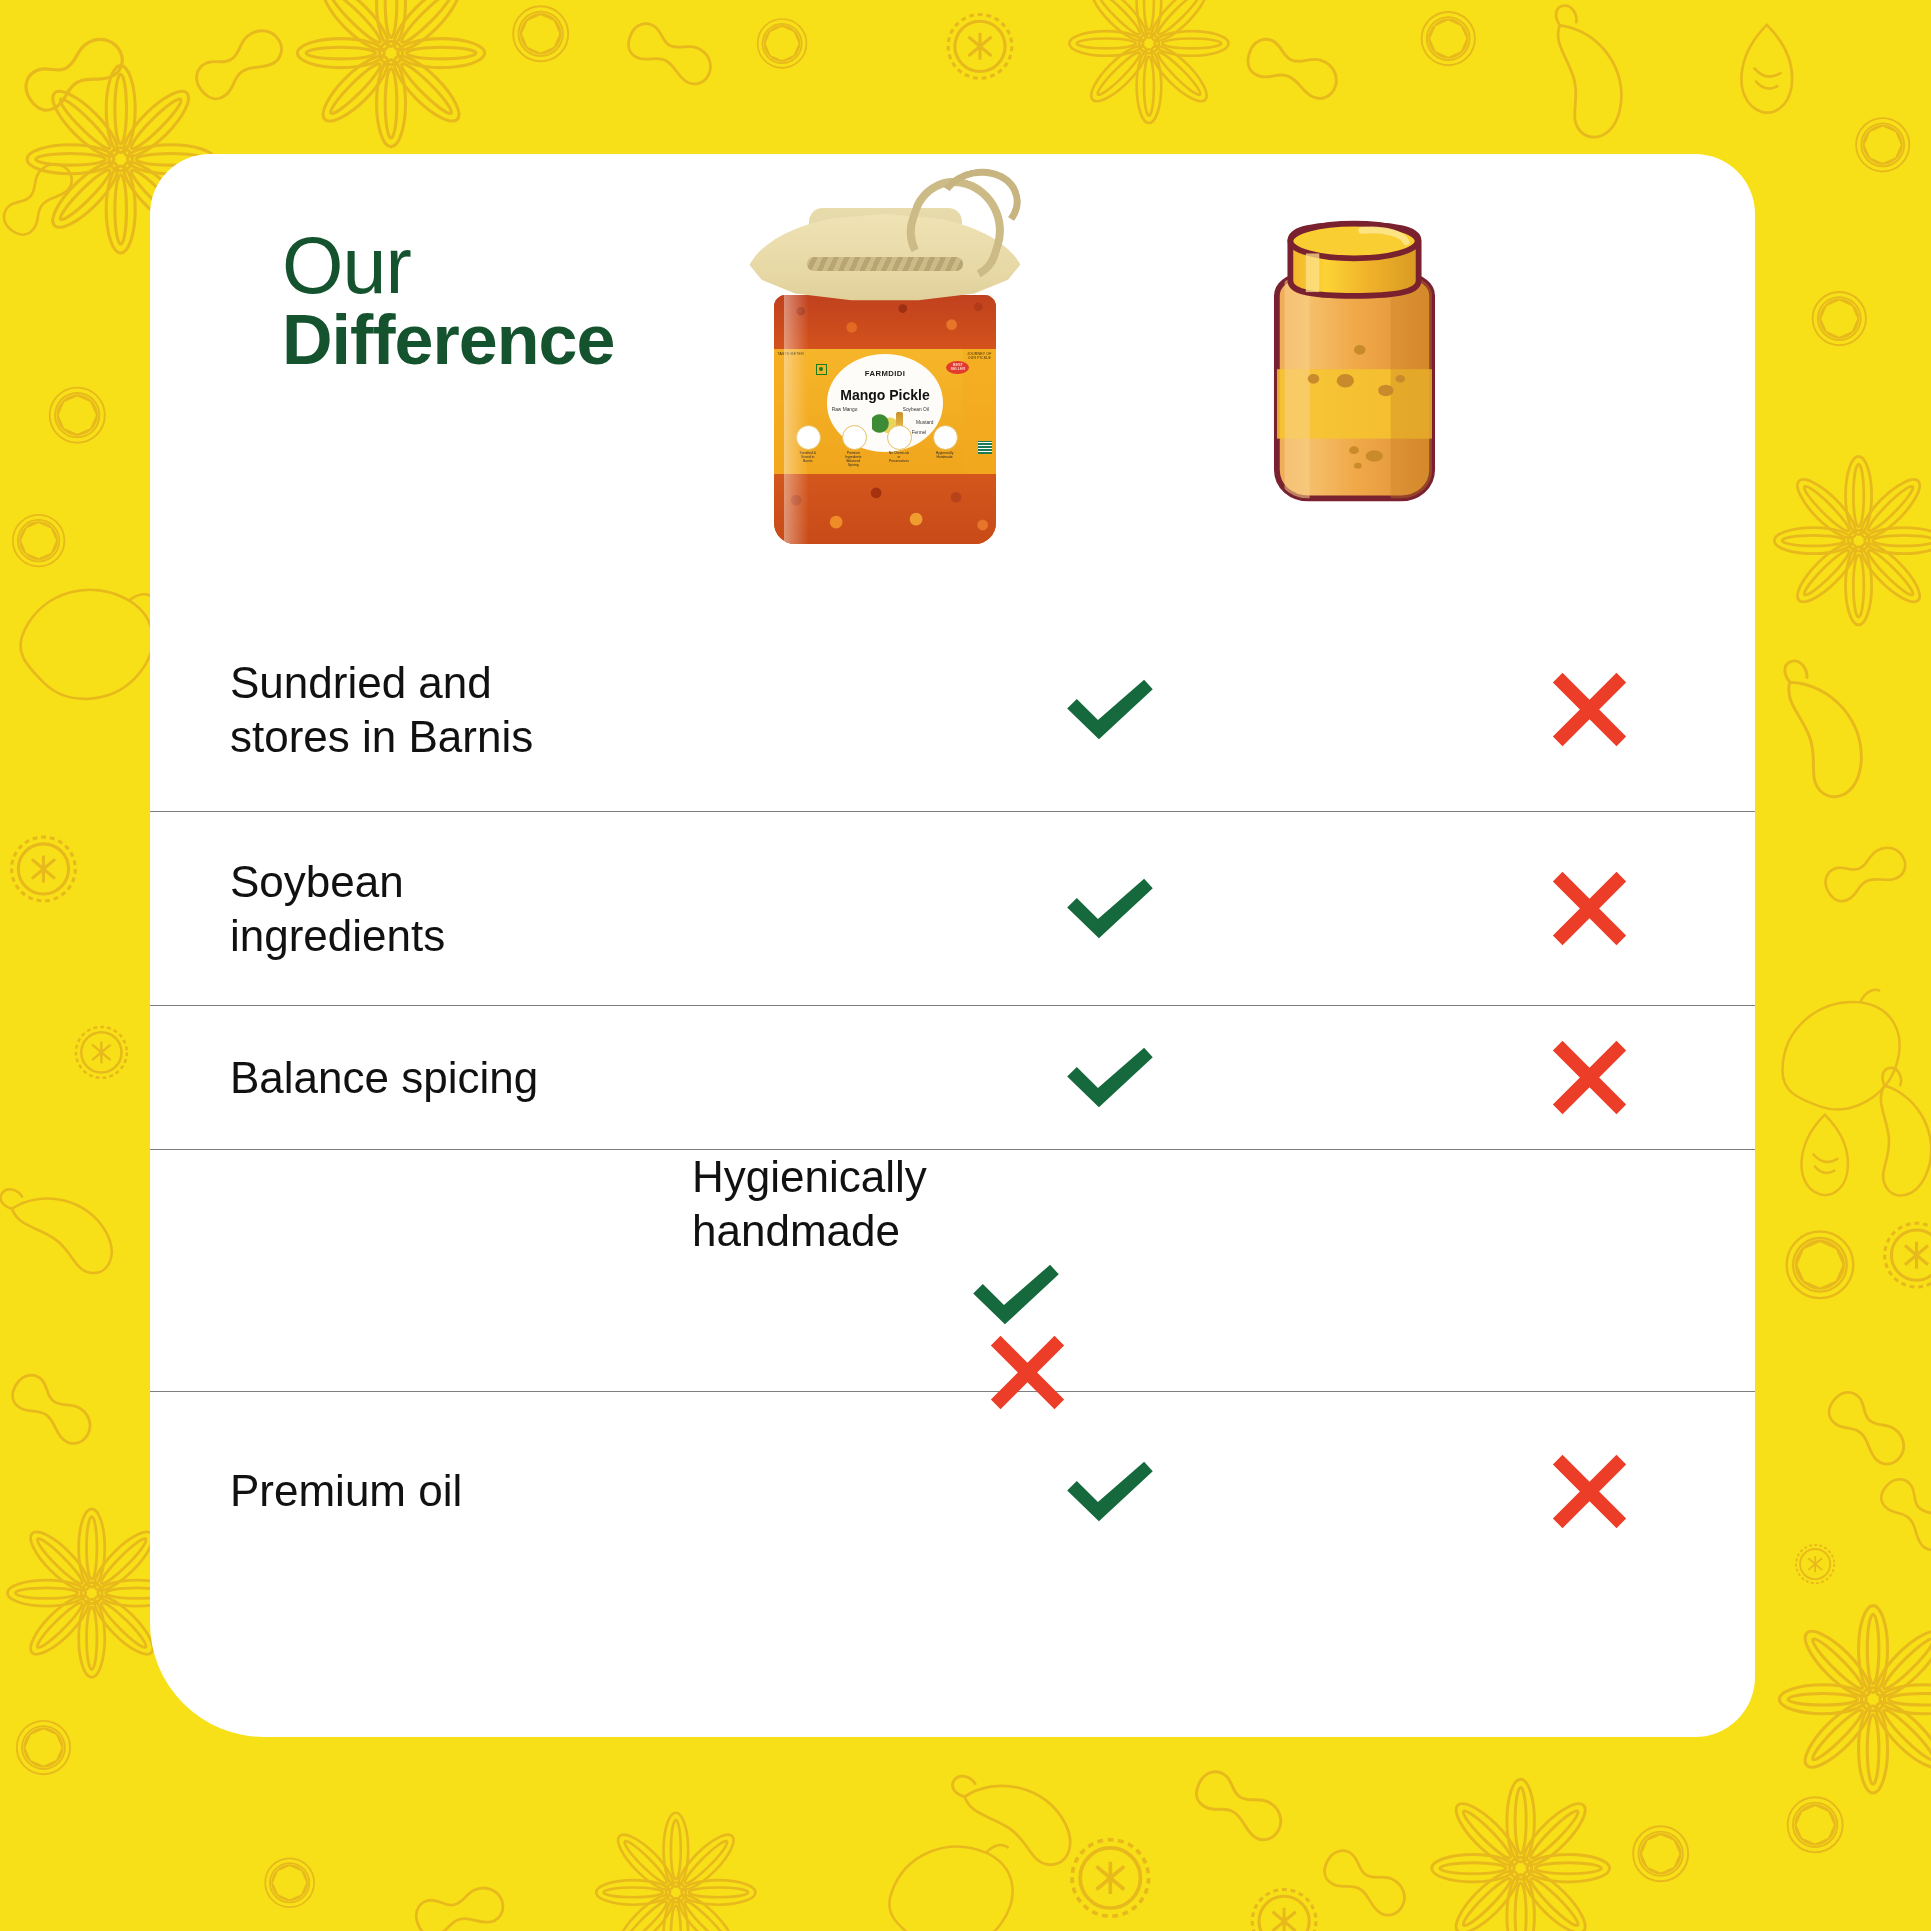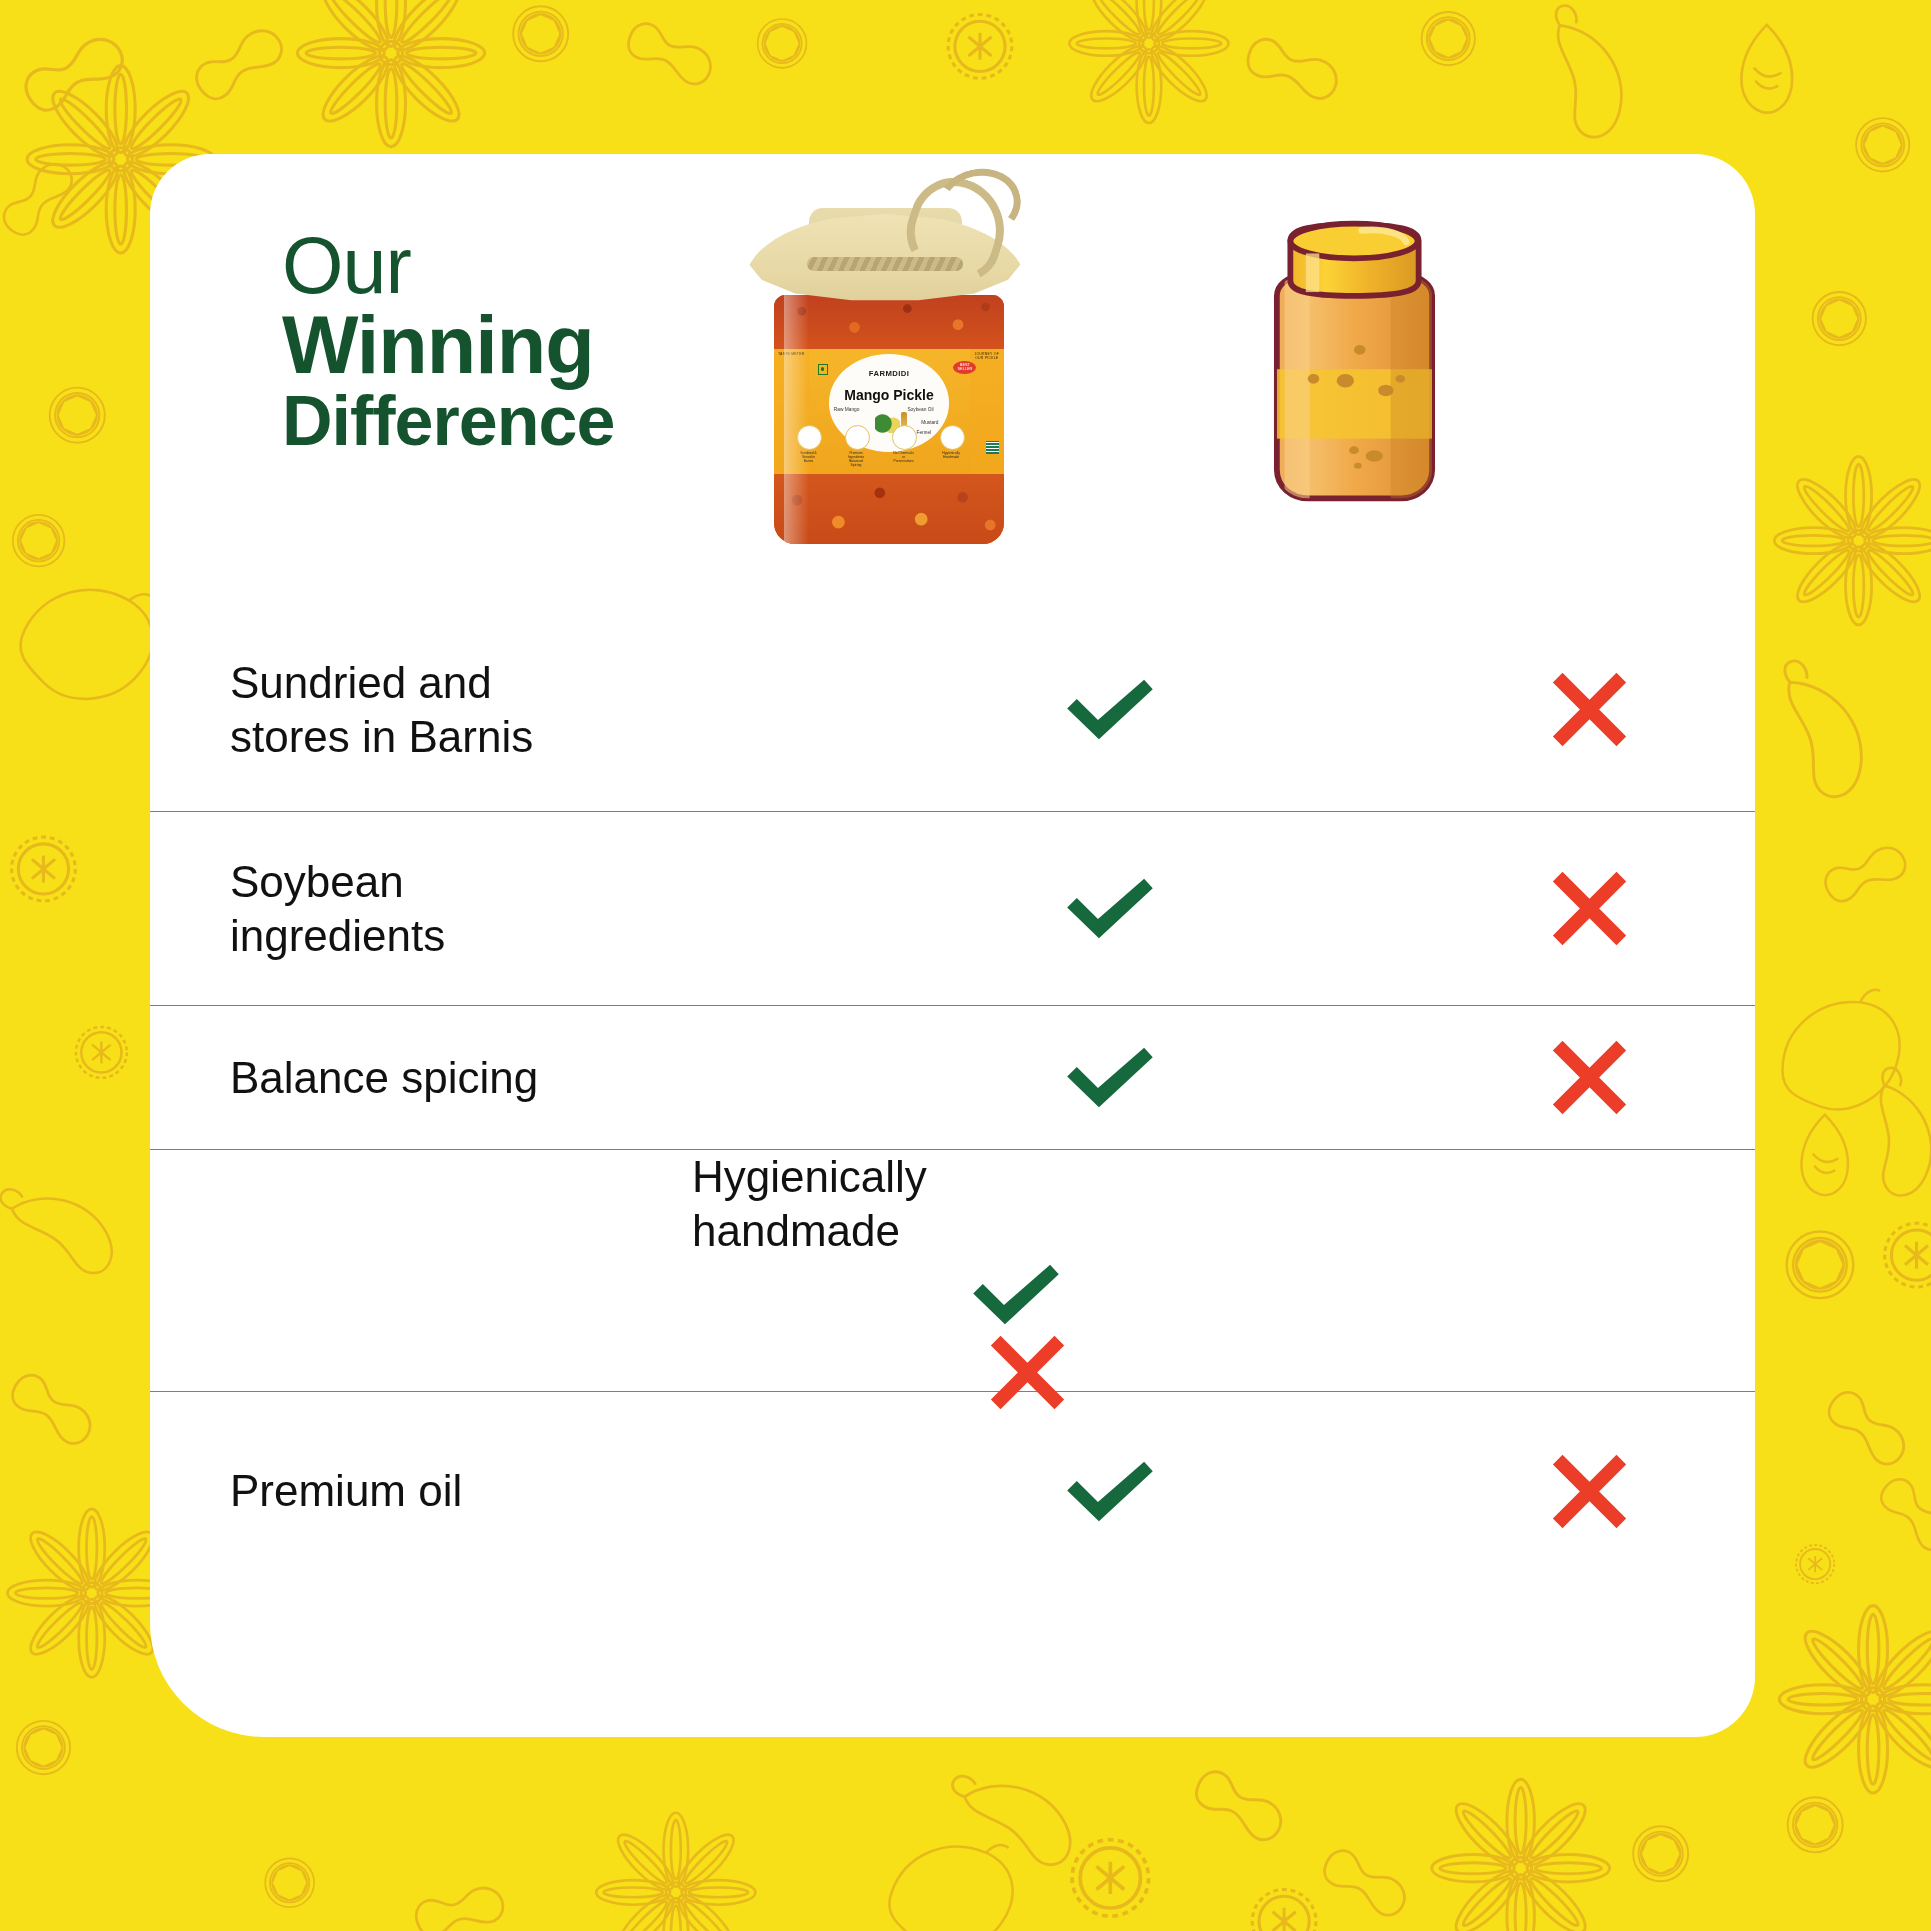--- a/index.html
+++ b/index.html
@@ -57,21 +57,20 @@
     position:absolute;left:198px;top:5.8px;width:70px;height:56px;
     border:7.7px solid #c7b480;border-radius:50%;
     border-left-color:transparent;border-bottom-color:transparent;transform:rotate(-12deg);
   }
   .jar-ours .glass{
     position:absolute;left:35px;top:131px;width:222px;height:249px;
     border-radius:11.6px 11.6px 21px 21px;
     background:
       linear-gradient(180deg,#c6421f 0 16%,#d8571f 16% 24%,#f0a018 24% 26%,#f0a018 26% 72%,#d2521c 72% 100%);
     overflow:hidden;
-    padding-left:8px;
   }
   .jar-ours .grain-top{
     position:absolute;left:0;top:0;width:100%;height:22%;
     background:
       radial-gradient(circle at 12% 30%,#a83416 0 3.9px,transparent 4.8px),
       radial-gradient(circle at 35% 60%,#e26a22 0 4.8px,transparent 5.8px),
       radial-gradient(circle at 58% 25%,#9e2f13 0 3.9px,transparent 4.8px),
       radial-gradient(circle at 80% 55%,#e8762a 0 4.8px,transparent 5.8px),
       radial-gradient(circle at 92% 22%,#b13a18 0 3.9px,transparent 4.8px),
       linear-gradient(180deg,#c0411e,#d4521c);
@@ -310,21 +309,20 @@
   <use href="#m-peanut" x="0" y="0" transform="translate(480,1975) rotate(-20) scale(.9)"></use>
   <use href="#m-lemon" x="0" y="0" transform="translate(300,1950) scale(.55)"></use>
 </svg>
 
 <div class="card">
 
   <div class="header">
 
     <div class="title">
       <span class="l1">Our</span>
-      <span class="l2">Winning</span>
       <span class="l3">Difference</span>
     </div>
 
     <div class="jar-ours">
       <div class="glass">
         <div class="grain-top"></div>
         <div class="grain-bot"></div>
 
         <div class="label">
           <div class="side-panel l">

